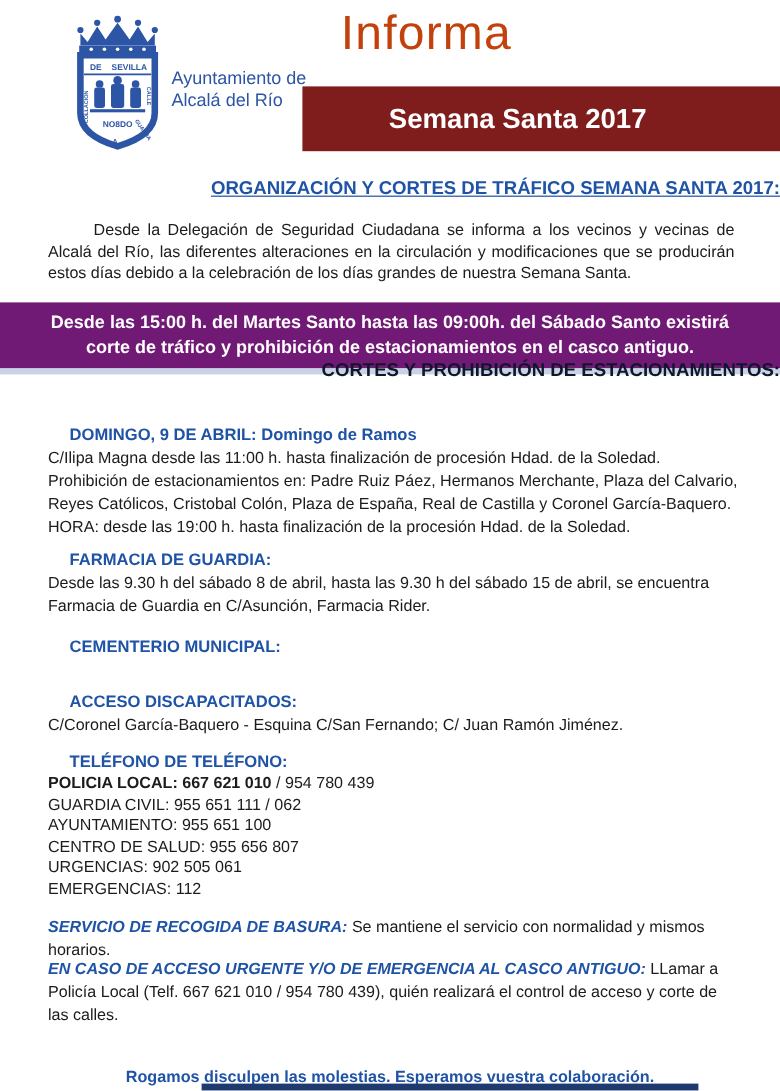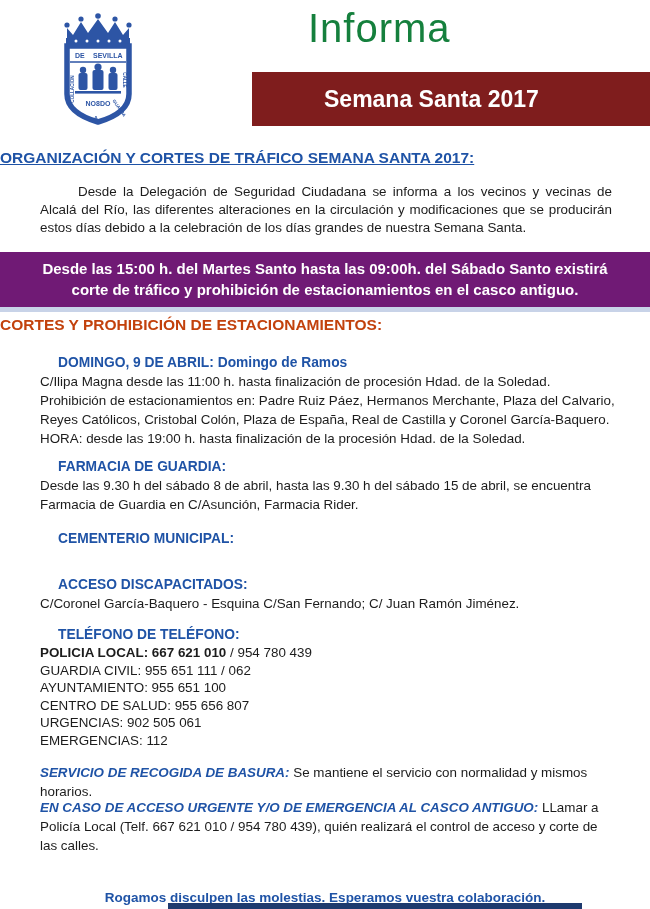--- a/index.html
+++ b/index.html
@@ -7,50 +7,50 @@
     position:relative;width:650px;height:909px;background:#ffffff;
     font-family:"Liberation Sans",sans-serif;color:#1c1c1c;overflow:hidden;
   }
   
   .crest{position:absolute;left:56px;top:12px;width:84px;height:118px;}
   .org-name{
     position:absolute;left:143px;top:57px;font-size:15px;line-height:18px;
     color:#2d55a5;
   }
   .informa{
-    position:absolute;left:308px;top:6px;font-size:40px;letter-spacing:1px;
-    color:#15803d;font-weight:normal;
+    position:absolute;left:284px;top:6px;font-size:40px;letter-spacing:1px;
+    color:#c2410c;font-weight:normal;
   }
   .banner-top{
     position:absolute;left:252px;top:72px;width:488px;height:54px;
     background:#7f1d1d;
   }
   .banner-top .banner-label{
     position:absolute;left:72px;top:50%;transform:translateY(-50%);
     color:#ffffff;font-weight:bold;font-size:23px;white-space:nowrap;
   }
   
   .doc-title{
-    position:absolute;top:149px;left:0;width:100%;text-align:left;
+    position:absolute;top:149px;left:0;width:100%;text-align:right;
     font-size:15.5px;font-weight:bold;color:#1f53a6;text-decoration:underline;
   }
   .intro{
     position:absolute;top:183px;left:40px;width:572px;
     font-size:13.4px;line-height:18px;text-align:justify;text-indent:38px;
   }
   
   .alert{
     position:absolute;top:252px;left:0;width:650px;height:55px;background:#701a75;
     display:flex;flex-direction:column;justify-content:center;
     text-align:center;color:#fff;font-weight:bold;font-size:15px;line-height:20.5px;
   }
   .alert-shadow{position:absolute;top:307px;left:0;width:650px;height:5px;background:#c8d3e8;}
   .main-heading{
-    position:absolute;top:316px;left:0;width:100%;text-align:left;
-    font-size:15.5px;font-weight:bold;color:#c2410c;
+    position:absolute;top:300px;left:0;width:100%;text-align:right;
+    font-size:15.5px;font-weight:bold;color:#0f172a;
   }
   
   .sec{position:absolute;left:40px;width:576px;font-size:13.4px;}
   .sec-h{color:#1f53a6;font-weight:bold;font-size:13.8px;line-height:18px;padding-left:18px;}
   .sec p{margin:0;line-height:19px;}
   .phones div{line-height:17.6px;}
   .inline-label{color:#1f53a6;font-weight:bold;font-style:italic;}
   .b{font-weight:bold;}
   
   .footer-note{
@@ -99,20 +99,24 @@
         <circle cx="42" cy="55" r="3.6"></circle>
           <rect x="36.5" y="58" width="11" height="20" rx="2"></rect>
         <circle cx="57" cy="58" r="3.2"></circle>
           <rect x="52.5" y="61" width="9" height="17" rx="2"></rect>
         <rect x="19" y="79" width="46" height="2.6"></rect>
       </g>
       <text class="crest-text" font-size="7" x="42" y="94" text-anchor="middle">NO8DO</text>
     </svg>
   </div>
 
+  <div class="org-name">
+    <div>Ayuntamiento de</div>
+    <div>Alcalá del Río</div>
+  </div>
 
   <div class="informa">Informa</div>
 
   <div class="banner-top">
     <span class="banner-label">Semana Santa 2017</span>
   </div>
 
   <div class="doc-title">ORGANIZACIÓN Y CORTES DE TRÁFICO SEMANA SANTA 2017:</div>
   <div class="intro">Desde la Delegación de Seguridad Ciudadana se informa a los vecinos y vecinas de Alcalá del Río, las diferentes alteraciones en la circulación  y modificaciones que se producirán estos días debido a la celebración de los días grandes de nuestra Semana Santa.</div>
 

